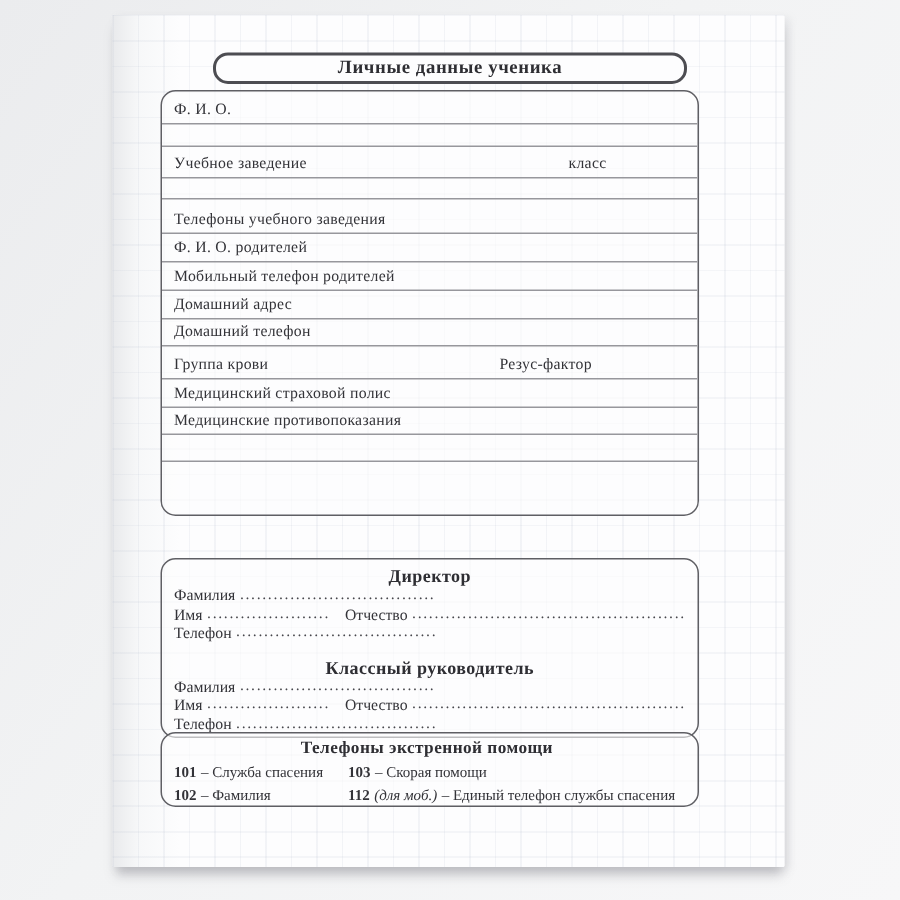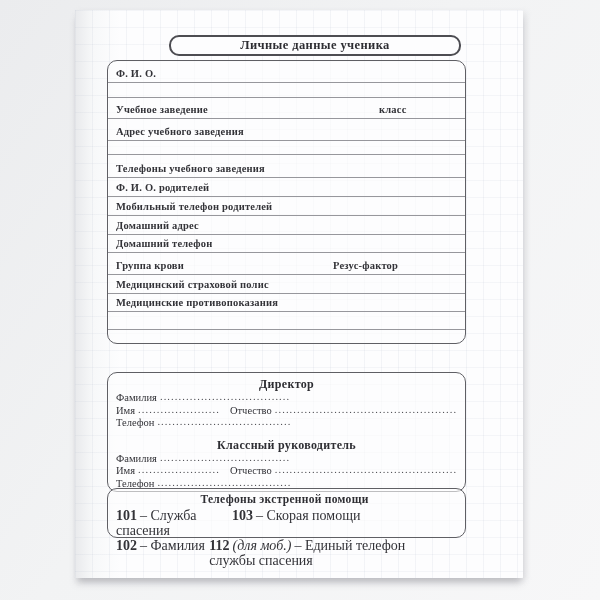--- a/index.html
+++ b/index.html
@@ -22,34 +22,34 @@
   
   .page::before{
     content:""; position:absolute; inset:0; pointer-events:none;
     background-image:
       repeating-linear-gradient(to right, rgba(165,175,195,0.12) 0 1px, transparent 1px 17px),
       repeating-linear-gradient(to bottom, rgba(165,175,195,0.10) 0 1px, transparent 1px 17px);
   }
   .page > *{ position:relative; z-index:1; }
 
   .title-box{
-    position:absolute; left:67px; top:25px; width:292px; height:21px;
+    position:absolute; left:67px; top:25px; width:316px; height:21px;
     border:2px solid #4d4d52; border-radius:10px; background:#fdfdfe;
-    display:flex; align-items:center; justify-content:center;margin-left:27px;
+    display:flex; align-items:center; justify-content:center;
   }
   .title-box .title{
     font-size:12.5px; font-weight:bold; color:#2e2e33; letter-spacing:.4px;
     transform:translateY(-0.5px);
   }
 
   .card{
     position:absolute; left:32px; width:359px;
     border:1.5px solid #5f5f64; border-radius:10px; background:rgba(253,253,254,.6);
   }
-  .card-form{ top:50px; height:284px; overflow:hidden; display:flex; flex-direction:column;font-weight:bold; }
+  .card-form{ top:50px; height:284px; overflow:hidden; display:flex; flex-direction:column; }
   .card-staff{ top:362px; height:120px; padding:4px 8px 0 8px; }
   .card-emergency{ top:478px; height:50px; padding:3px 12px 0 8px; }
 
   .form-row{
     position:relative; display:flex; align-items:flex-end;
     border-bottom:1px solid #97979c; padding:0 8px 3px 8px;
     font-size:10.5px; color:#333338; letter-spacing:.2px;
   }
   .form-row:last-child{ border-bottom:none; }
   .form-row .sec{ position:absolute; bottom:3px; }
@@ -70,21 +70,21 @@
   .fgroup .lbl{ white-space:nowrap; margin-right:3px; }
   .leader{
     flex:1 1 auto; overflow:hidden; white-space:nowrap;
     letter-spacing:1.1px; color:#47474c; transform:translateY(-1px);
   }
 
   .em-heading{
     text-align:center; font-weight:bold; font-size:11.5px; color:#2e2e33;
     letter-spacing:.3px; line-height:14px; margin-bottom:2px;
   }
-  .em-row{ display:flex; font-size:14px; color:#333338; line-height:15px; }
+  .em-row{ display:flex; font-size:10px; color:#333338; line-height:15px; }
   .em-col1{ width:116px; }
   .em-col2{ flex:1 1 auto; }
   .em-num{ font-weight:bold; }
   .em-note{ margin-left:3px;font-style:italic; }
   .em-lbl{ margin-left:3px; }
 </style>
 </head>
 <body>
 
 <div class="scene">
@@ -98,23 +98,20 @@
       <div class="form-row h22">
         <span>Ф. И. О.</span>
       </div>
       <div class="form-row h15">
         <span></span>
       </div>
       <div class="form-row h21">
         <span>Учебное заведение</span>
         <span class="sec sec-class">класс</span>
       </div>
-      <div class="form-row h22">
-        <span>Адрес учебного заведения</span>
-      </div>
       <div class="form-row h14">
         <span></span>
       </div>
       <div class="form-row h23">
         <span>Телефоны учебного заведения</span>
       </div>
       <div class="form-row h19">
         <span>Ф. И. О. родителей</span>
       </div>
       <div class="form-row h19">

